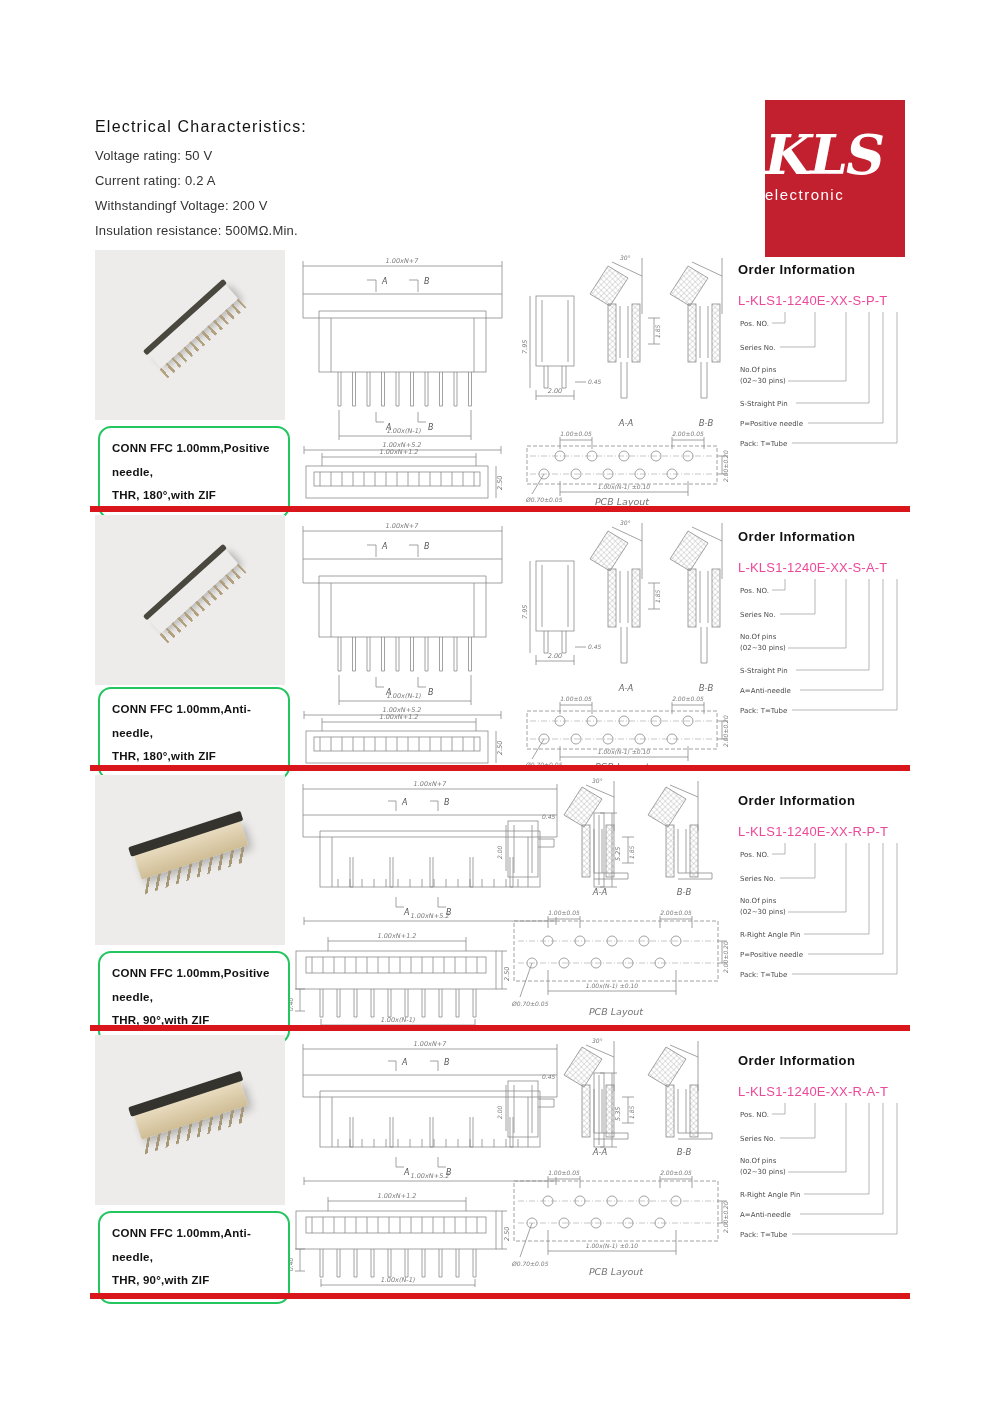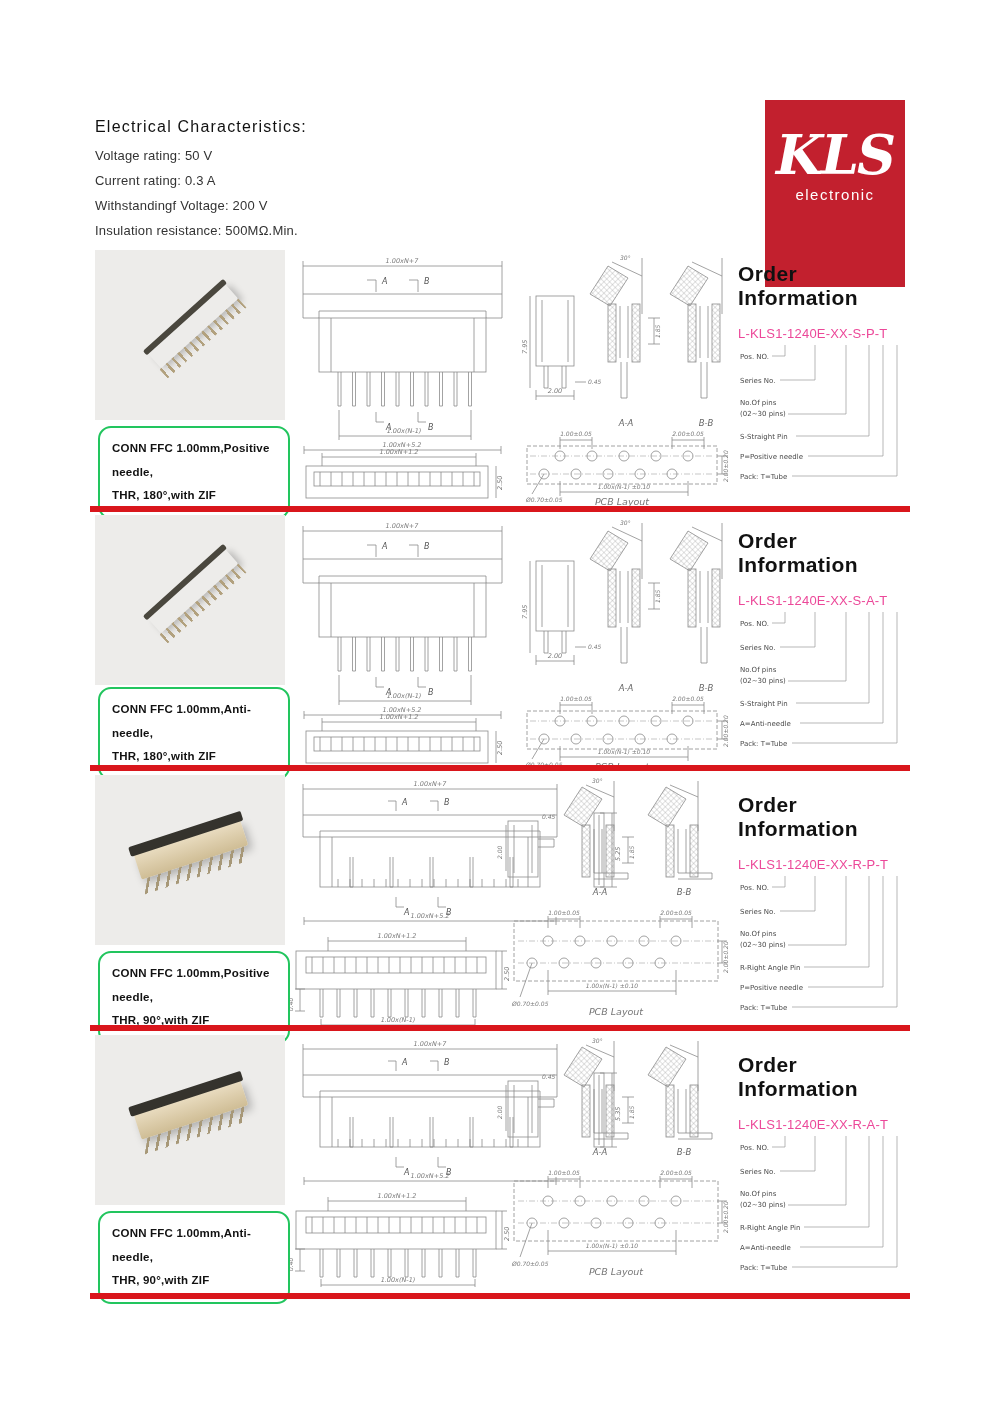--- a/index.html
+++ b/index.html
@@ -5,56 +5,56 @@
 *{margin:0;padding:0;box-sizing:border-box}
 html,body{background:#fff}
 body{font-family:"Liberation Sans",sans-serif;color:#222}
 .page{position:relative;width:1000px;height:1414px;background:#fff;overflow:hidden}
 .abs{position:absolute}
 
 .ec-title{font-size:16px;font-weight:normal;letter-spacing:1.2px;color:#111}
 .ec-specs{margin-top:12px}
 .ec-line{font-size:13px;color:#333;margin-bottom:10px;letter-spacing:.2px}
 
-.logo{width:140px;height:187px;text-align:center;color:#fff}
+.logo{width:140px;height:157px;color:#fff}
 .logo-kls{font-family:"DejaVu Serif",serif;font-weight:bold;font-style:italic;font-size:54px;line-height:1;padding-top:28px;letter-spacing:-2px}
 .logo-sub{font-size:15px;font-weight:normal;letter-spacing:1.5px;margin-top:4px}
 
 .redbar{height:6px;width:820px;left:90px}
 .photo{width:190px;height:170px;background:#edecea;overflow:hidden}
 .conn{position:absolute;border-radius:2px}
 .conn-a{left:46px;top:66px;width:104px;height:20px;background:linear-gradient(#ead e0 0%,#e6d9bb 0%,#c9b78e 100%);transform:rotate(-42deg);box-shadow:3px 4px 7px rgba(0,0,0,.22)}
 .conn-a::before{content:"";position:absolute;left:-2px;top:-5px;width:108px;height:6px;background:#4a473e;border-radius:2px}
 .conn-a::after{content:"";position:absolute;left:-2px;top:100%;width:106px;height:12px;background:repeating-linear-gradient(90deg,#b2a17e 0 2.5px,rgba(0,0,0,0) 2.5px 8px)}
 .conn-b{left:40px;top:62px;width:112px;height:26px;background:linear-gradient(#e9dcc0,#cfbd95);transform:rotate(-18deg);box-shadow:3px 5px 8px rgba(0,0,0,.25)}
 .conn-b::before{content:"";position:absolute;left:-3px;top:-9px;width:118px;height:10px;background:#35332d;border-radius:2px}
 .conn-b::after{content:"";position:absolute;left:2px;top:100%;width:104px;height:15px;background:repeating-linear-gradient(90deg,#a79878 0 3px,rgba(0,0,0,0) 3px 11px);transform:skewX(-28deg)}
 .desc{width:192px;border:2px solid #22c55e;border-radius:13px;padding:9px 12px;font-size:11.5px;font-weight:bold;color:#111;line-height:2.05;letter-spacing:.2px;background:#fff}
 .oi{width:180px}
-.oi-title{font-size:21px;font-weight:bold;letter-spacing:.4px;color:#111}
+.oi-title{font-size:13px;font-weight:bold;letter-spacing:.4px;color:#111}
 .pn{font-size:13px;color:#ec4899;margin-top:16px;letter-spacing:.2px;white-space:nowrap}
 svg{display:block}
 svg text{font-family:"DejaVu Sans",sans-serif}
 .dt{font-size:6.5px;font-style:italic;fill:#7a7a7a}
 .dt2{font-size:6px;font-style:italic;fill:#7a7a7a}
 .mk{font-size:8px;font-style:italic;fill:#555}
 .sec{font-size:8.5px;font-style:italic;fill:#666}
 .cap{font-size:9.5px;font-style:italic;fill:#777}
 .lbl{font-size:7px;fill:#4a4a4a}
 </style>
 </head>
 <body>
 
 <div class="page">
 
   <div class="abs" style="left:95px;top:118px">
     <div class="ec-title">Electrical Characteristics:</div>
     <div class="ec-specs">
       <div class="ec-line">Voltage rating: 50 V</div>
-      <div class="ec-line">Current rating: 0.3 A</div>
+      <div class="ec-line">Current rating: 0.2 A</div>
       <div class="ec-line">Withstandingf  Voltage: 200 V</div>
       <div class="ec-line">Insulation resistance: 500MΩ.Min.</div>
       <div class="ec-line">Contact resistance: 20 mΩ.Max.</div>
     </div>
   </div>
 
   <div class="abs logo" style="left:765px;top:100px;background:#c2202e">
     <div class="logo-kls">KLS</div>
     <div class="logo-sub">electronic</div>
   </div>

